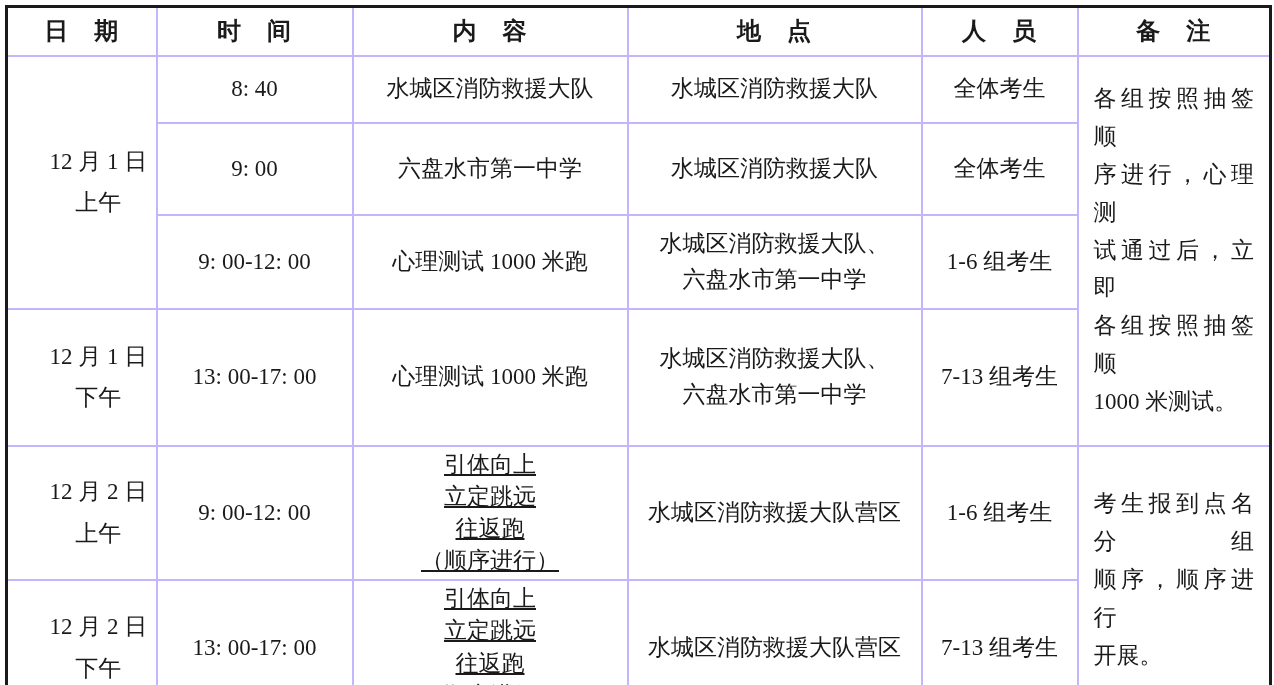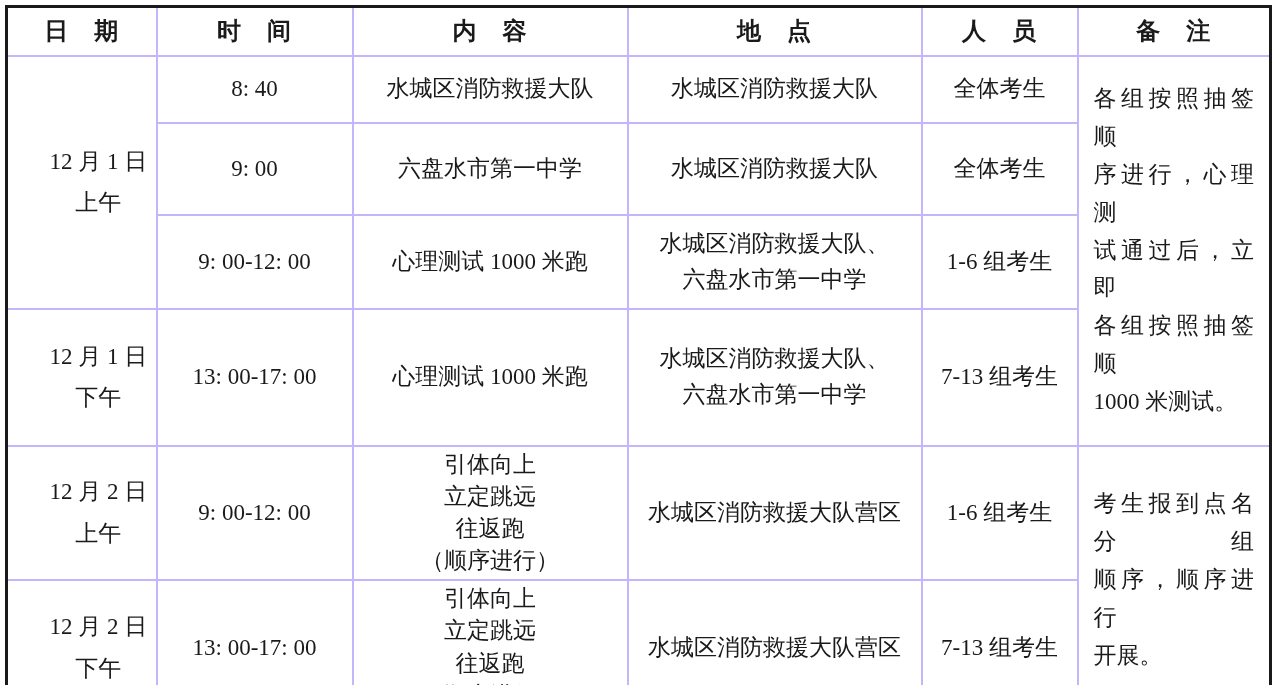--- a/index.html
+++ b/index.html
@@ -46,21 +46,21 @@
   
   tr.r0 { height: 49px; }
   tr.r1 { height: 67px; }
   tr.r2 { height: 92px; }
   tr.r3 { height: 94px; }
   tr.r4 { height: 137px; }
   tr.r5 { height: 127px; }
   tr.r6 { height: 124px; }
 
   td.date-cell { line-height: 1.8; padding-left: 39px; }
-  td.content-multi { line-height: 1.4; padding: 2px 4px; }
+  td.content-multi { line-height: 1.4; padding: 2px 4px; text-decoration: underline; }
   td.remark-cell {
     font-weight: normal;
     text-align: left;
     vertical-align: middle;
     padding: 4px 15px;
   }
   .jline {
     text-align: justify;
     text-align-last: justify;
     line-height: 1.65;

